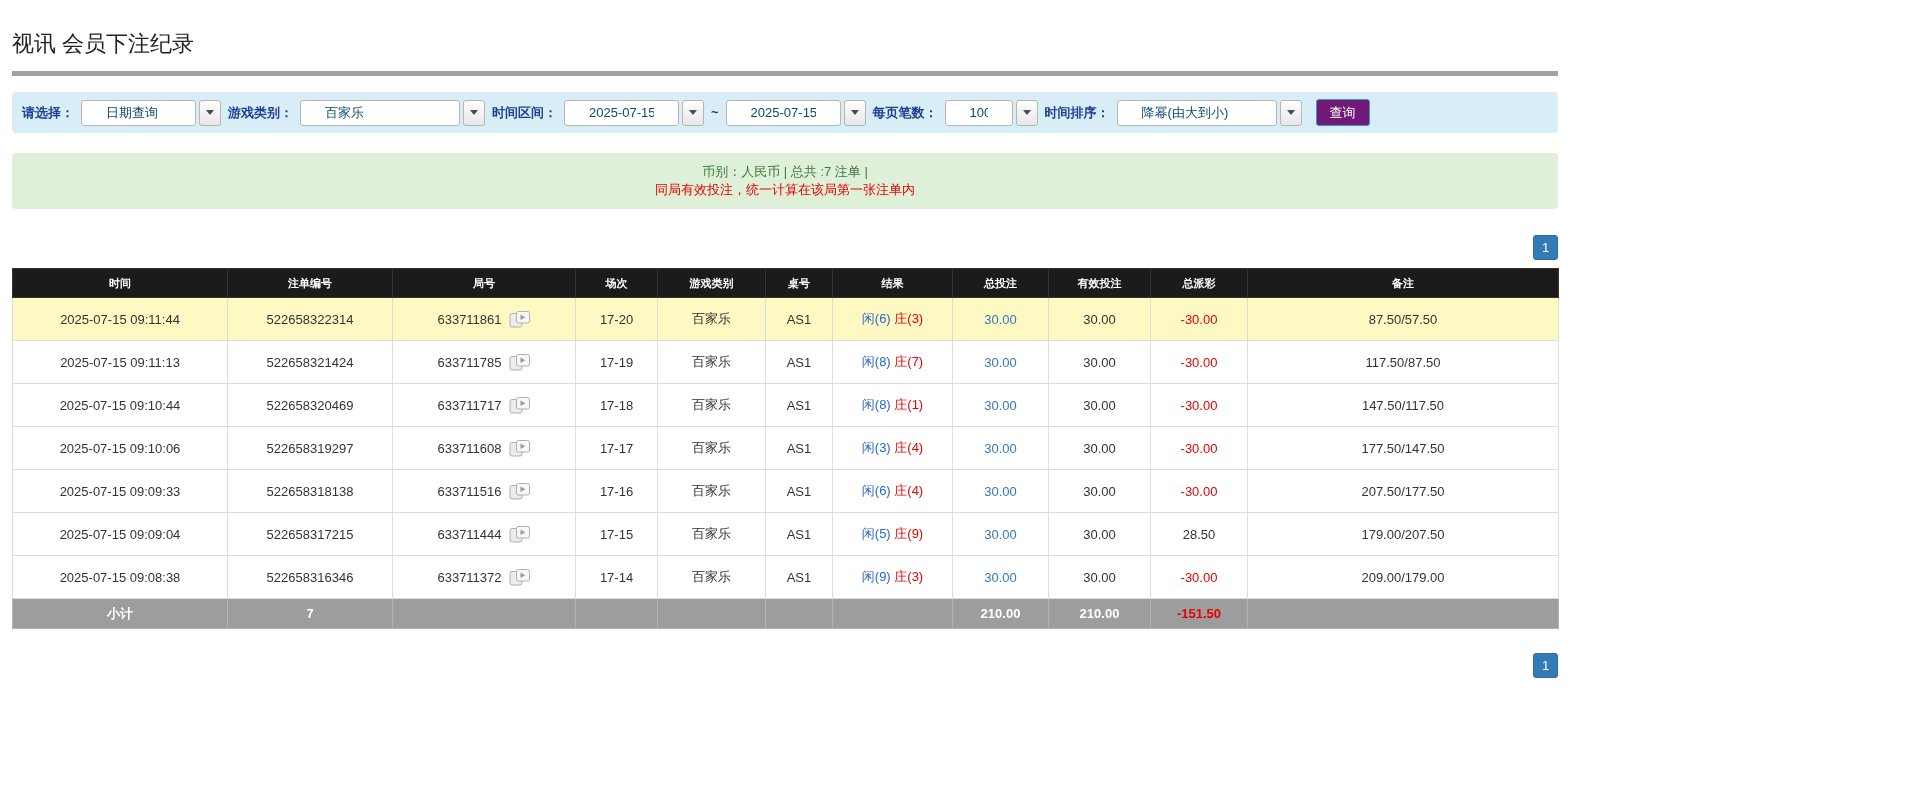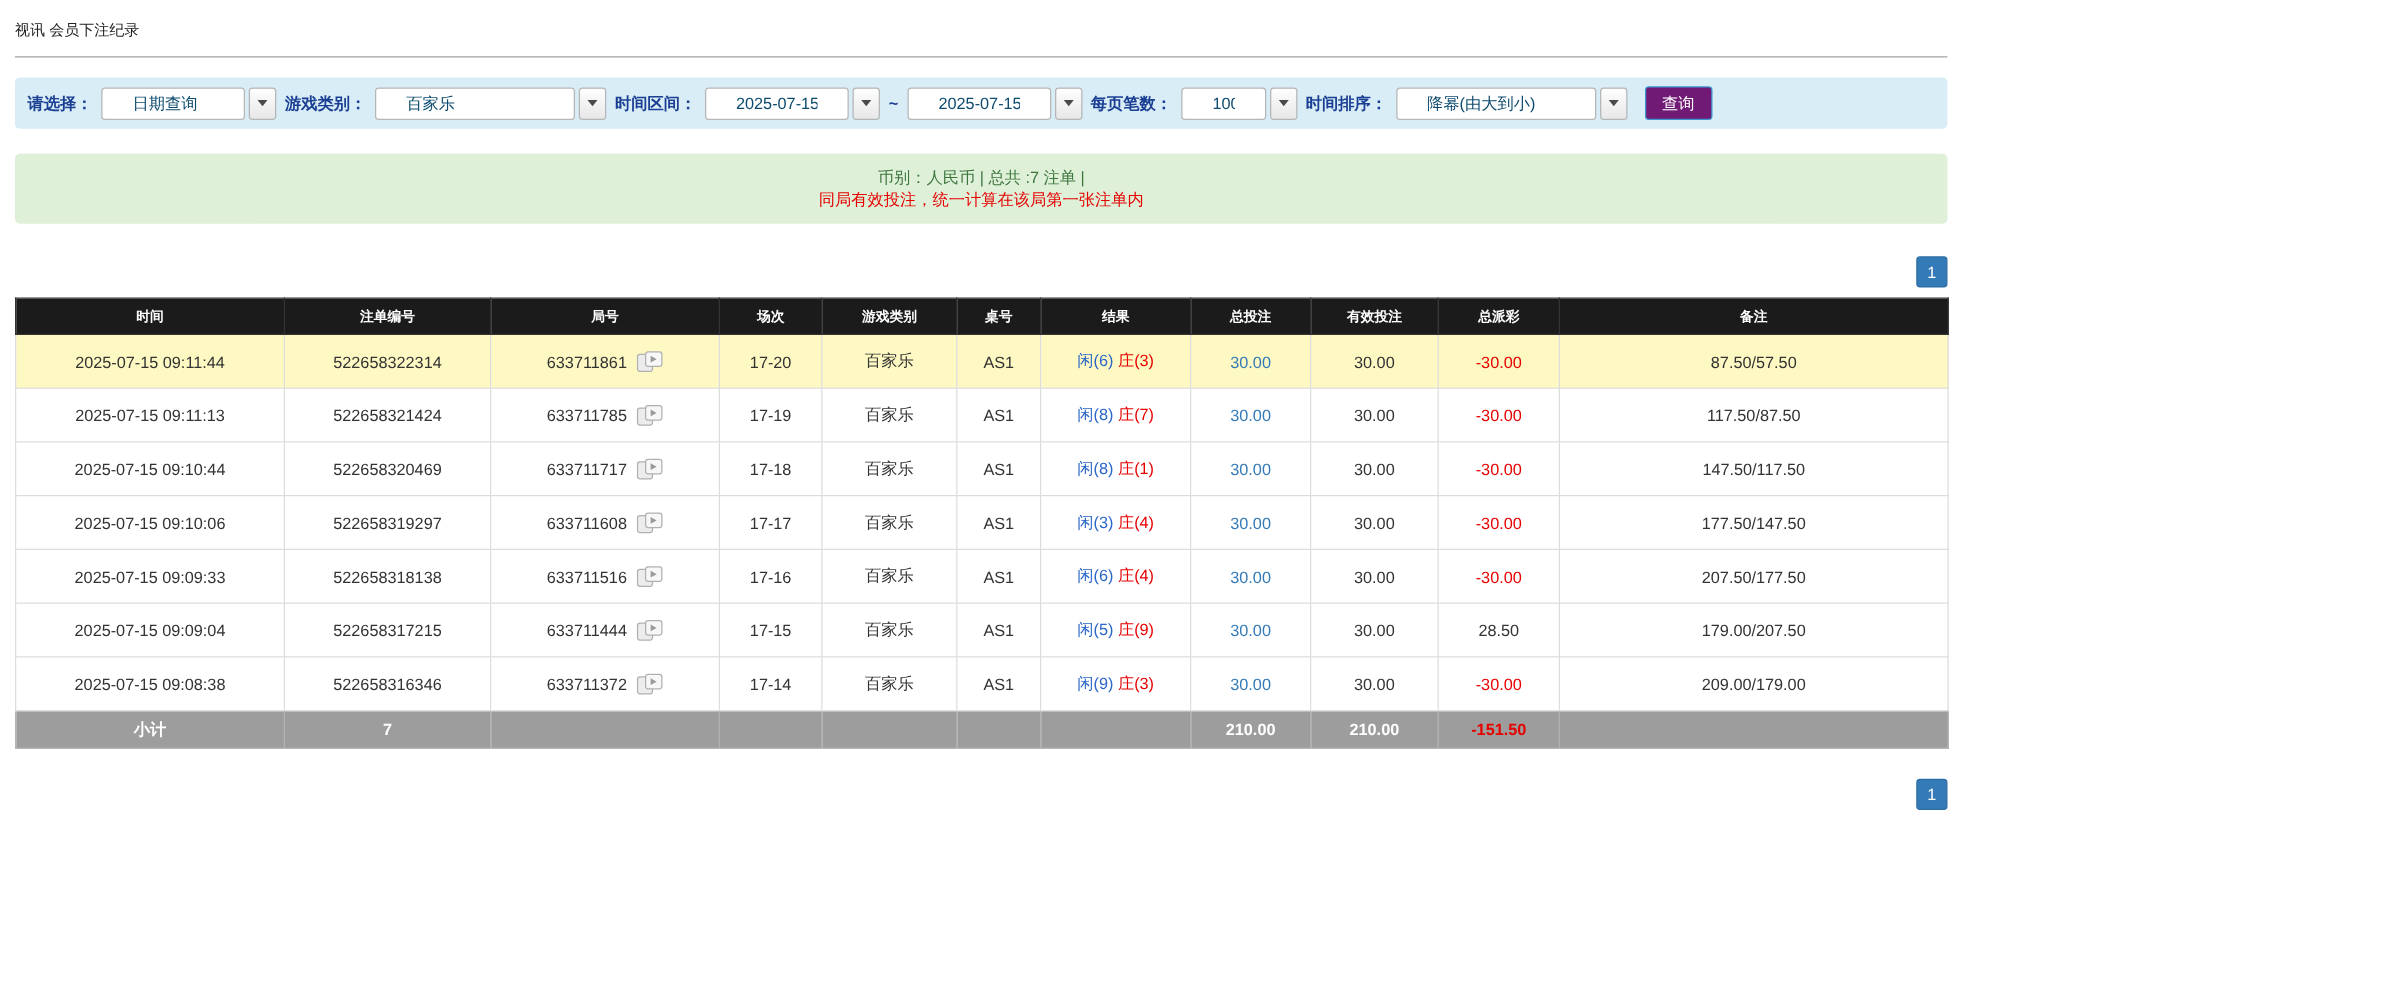--- a/index.html
+++ b/index.html
@@ -3,22 +3,22 @@
 <meta charset="utf-8">
 <style>
   * { box-sizing: border-box; }
   body {
     margin: 0; padding: 8px 12px; background: #fff;
     font-family: "Liberation Sans", "DejaVu Sans", sans-serif;
     font-size: 13px; color: #333;
   }
   .container { width: 1546px; }
   .page-title {
-    font-size: 12px; font-weight: 400; color: #222;
-    margin: 8px 0 0; padding-bottom: 12px; border-bottom: 1px solid #a3a3a3;
+    font-size: 22px; font-weight: 400; color: #222;
+    margin: 21px 0 0; padding-bottom: 12px; border-bottom: 5px solid #a3a3a3;
   }
   .filter-bar {
     margin-top: 16px; background: #d9edf7; border-radius: 4px;
     padding: 7px 10px; display: flex; align-items: center; gap: 7px; white-space: nowrap;
   }
   .filter-label { color: #1b3f93; font-weight: 700; }
   .combo { display: inline-flex; align-items: center; gap: 3px; }
   .combo-input {
     height: 26px; border: 1px solid #b6b6b6; border-radius: 3px; background: #fff;
     padding: 0 24px; font-size: 13px; color: #0c4a6e; font-family: inherit;

